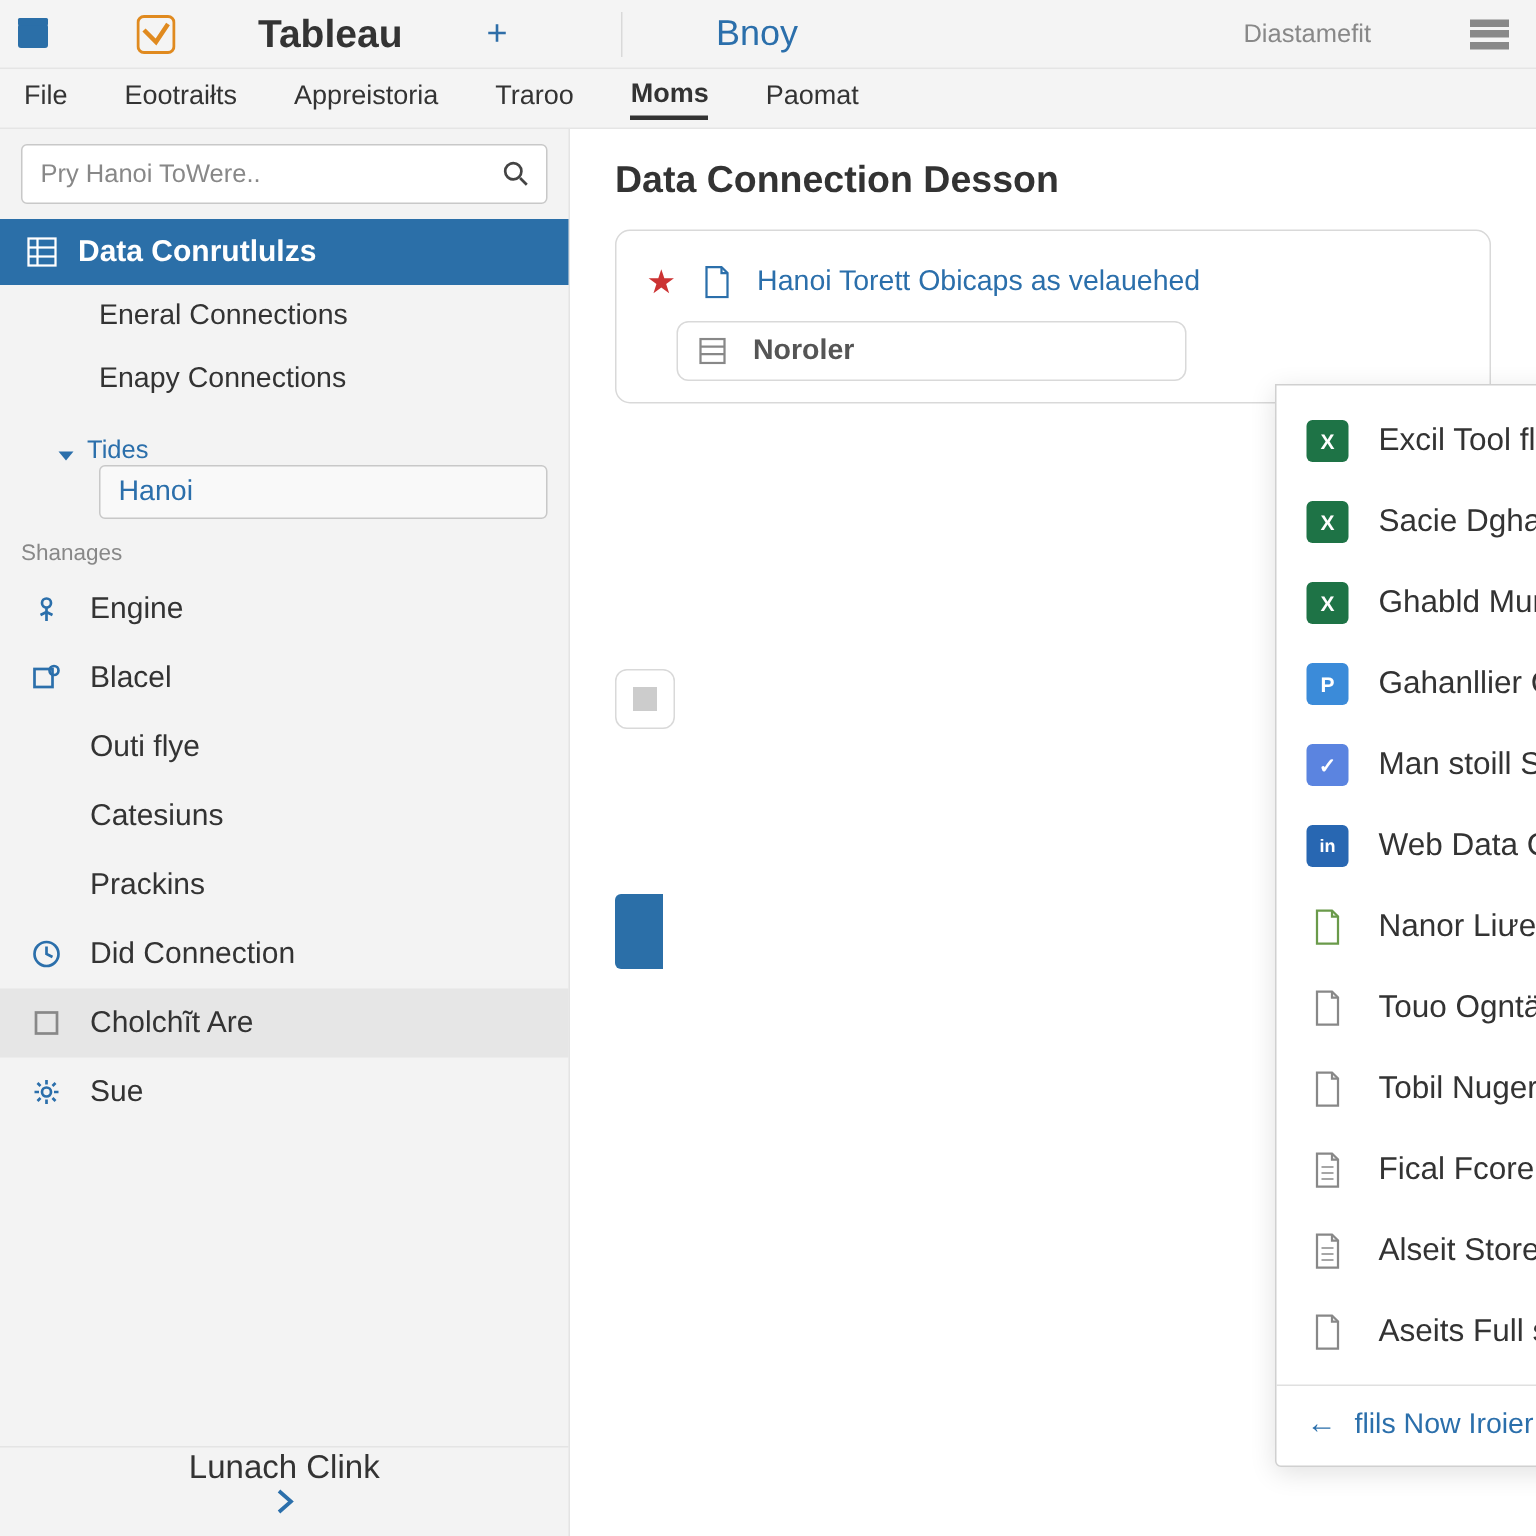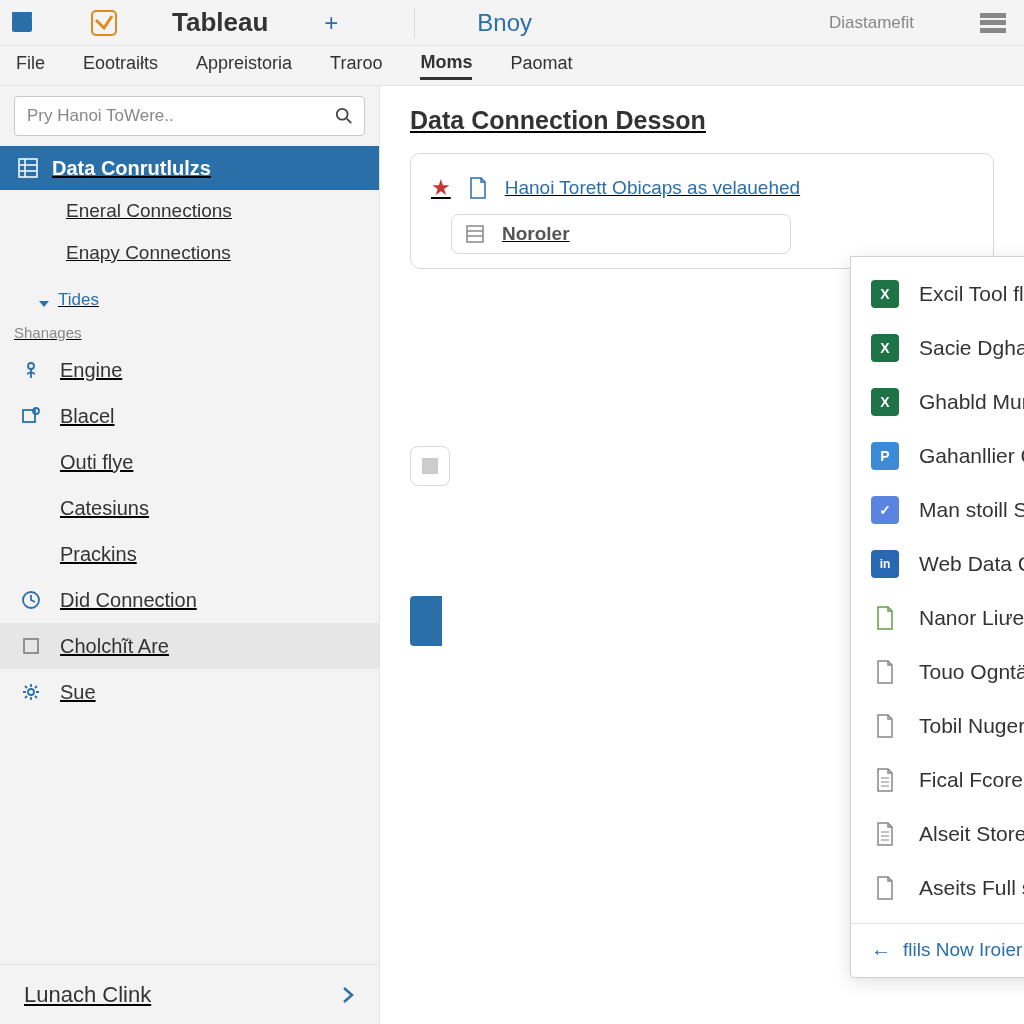--- a/index.html
+++ b/index.html
@@ -16,21 +16,21 @@
   .user-label { color: #888; font-size: 17px; margin-right: 18px; }
   .hamburger-icon { width: 26px; height: 20px; display: flex; flex-direction: column; justify-content: space-between; margin-right: 10px; cursor: pointer;}
   .hamburger-icon span { display: block; height: 5px; background: #888; }
 
   
   .menubar { display: flex; align-items: center; height: 40px; background: #f4f4f4; border-bottom: 1px solid #e5e5e5; padding-left: 16px; }
   .menu-item { font-size: 18px; color: #333; margin-right: 38px; cursor: pointer; padding-bottom: 4px; }
   .menu-item.active { font-weight: 600; border-bottom: 3px solid #333; }
 
   
-  .main { display: flex; height: calc(1024px - 86px); text-decoration: underline; }
+  .main { display: flex; height: calc(1024px - 86px); }
 
   
   .sidebar { width: 380px; background: #f3f3f3; border-right: 1px solid #e4e4e4; display: flex; flex-direction: column; padding-top: 10px; }
   .search-wrap { padding: 0 14px 10px 14px; }
   .search-box { position: relative; }
   .search-input { width: 100%; height: 40px; border: 1px solid #c8c8c8; border-radius: 4px; background: #fff; padding: 0 40px 0 12px; font-size: 17px; color: #555; }
   .search-input::placeholder { color: #888; }
   .search-icon-abs { position: absolute; right: 12px; top: 50%; transform: translateY(-50%); color: #444; }
 
   .nav-section-active { background: #2b6fa8; color: #fff; display: flex; align-items: center; height: 44px; padding: 0 18px; font-size: 20px; font-weight: 600; cursor: pointer;}
@@ -40,21 +40,21 @@
   .nav-item-sm .caret { margin-right: 8px; }
   .nav-selected { margin: 0 14px 0 66px; }
   .nav-selected-inner { border: 1px solid #c8c8c8; border-radius: 4px; padding: 6px 12px; color: #2b6fab; font-size: 19px; cursor:pointer; background:#f9f9f9;}
 
   .side-heading { font-size: 15px; color: #888; padding: 14px 0 6px 14px; }
   .side-link { display: flex; align-items: center; height: 46px; padding-left: 18px; font-size: 20px; color: #333; cursor: pointer; }
   .side-link .sl-icon { width: 26px; margin-right: 16px; display:inline-flex; align-items:center; justify-content:center; color:#2b6fab;}
   .side-link.noicon { padding-left: 60px; }
   .side-link.highlight { background: #e6e6e6; }
 
-  .footer-link { margin-top: auto; display: flex; align-items: center; justify-content: space-between; height: 60px; padding: 0 24px; font-size: 22px; color: #333; border-top: 1px solid #e4e4e4; cursor:pointer;}
+  .footer-link { margin-top: auto; display: flex; align-items: center; height: 60px; padding: 0 24px; font-size: 22px; color: #333; border-top: 1px solid #e4e4e4; cursor:pointer;flex-direction:column;}
   .footer-link .chev { color: #2b6fab; font-size: 22px;}
 
   
   .content { flex: 1; background: #fff; padding: 20px 30px 0 30px; position: relative; }
   .content-title { font-size: 25px; font-weight: 700; color: #333; margin-bottom: 18px; }
 
   .card { border: 1.5px solid #d9d9d9; border-radius: 10px; padding: 14px 0 14px 0; position: relative; margin-bottom: 70px;}
   .card-row { display: flex; align-items: center; height: 40px; padding: 0 20px; cursor:pointer;}
   .star { color: #c33; font-size: 22px; margin-right: 18px; }
   .doc-icon { width: 22px; margin-right: 14px; display:inline-flex; color:#2b6fab;}
@@ -152,20 +152,23 @@
     <div class="nav-item">Eneral Connections</div>
     <div class="nav-item">Enapy Connections</div>
     <div class="nav-item-sm">
       <span class="caret">
         <svg width="12" height="12" viewBox="0 0 12 12">
             <path d="M1 3 L6 9 L11 3 Z" fill="#2b6fab"></path>
           </svg>
       </span>
       <span>Tides</span>
     </div>
+    <div class="nav-selected">
+      <div class="nav-selected-inner">Hanoi</div>
+    </div>
 
     <div class="side-heading">Shanages</div>
     <div class="side-link">
       <span class="sl-icon">
         <svg width="20" height="20" viewBox="0 0 20 20">
             <circle cx="10" cy="6" r="3" fill="none" stroke="#2b6fab" stroke-width="1.8"></circle>
             <path d="M10 9 L10 18 M6 14 L10 12 M14 14 L10 12" stroke="#2b6fab" stroke-width="1.8" fill="none"></path>
           </svg>
       </span>
       <span>Engine</span>

